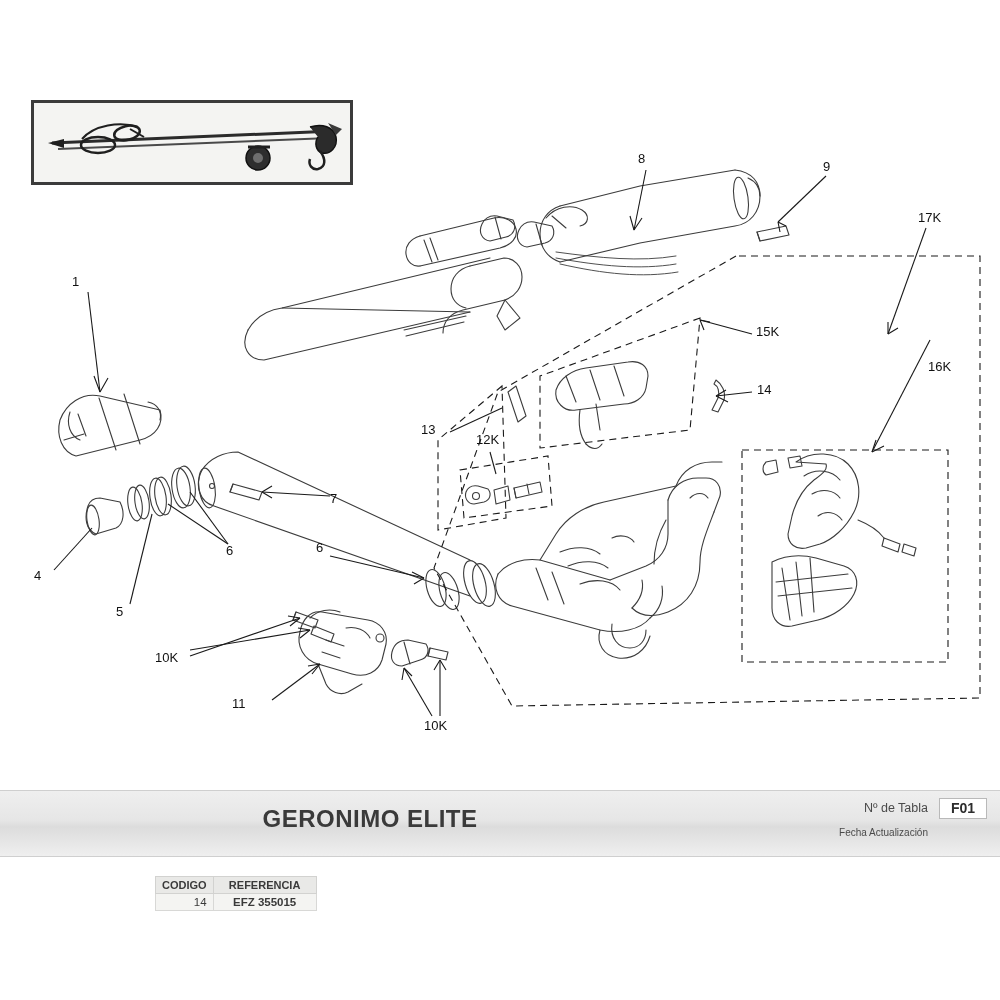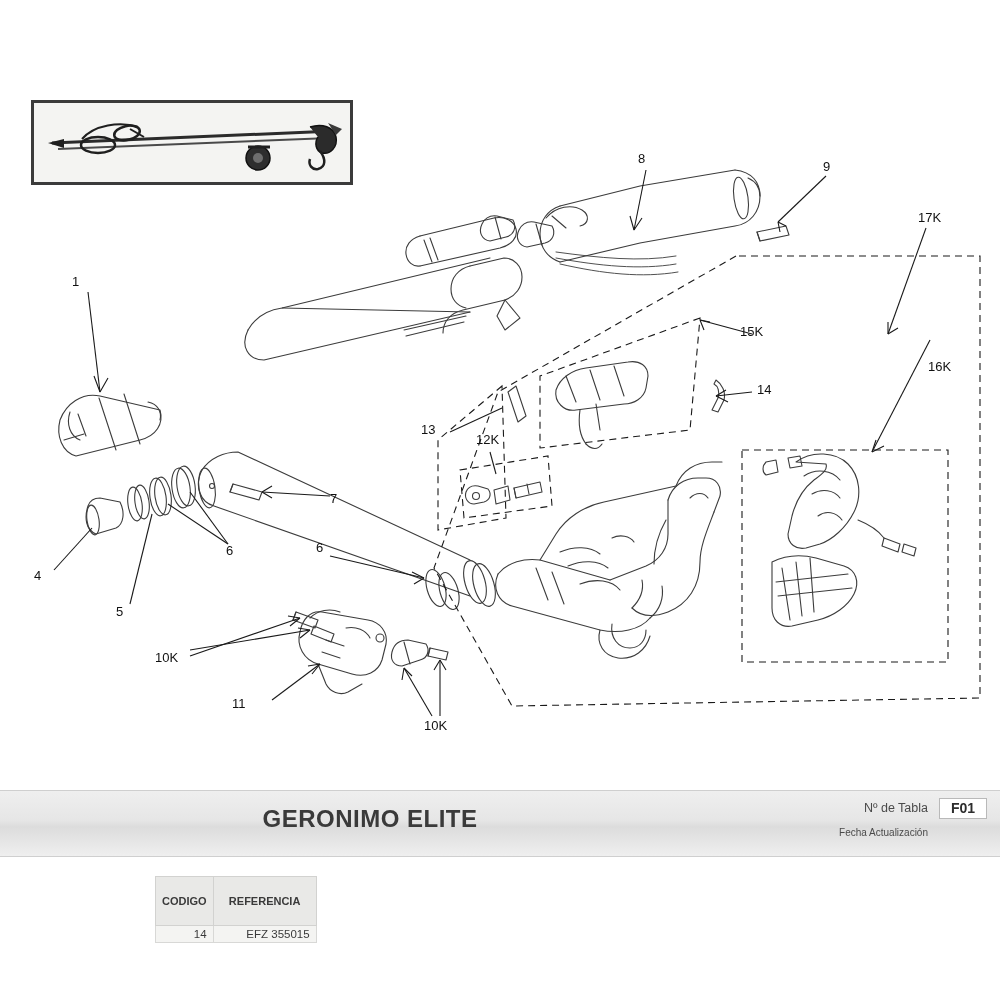--- a/index.html
+++ b/index.html
@@ -120,34 +120,34 @@
     left: 155px;
     top: 876px;
     border-collapse: collapse;
     font-size: 11.5px;
   }
   .ref-table th {
     background: #e9e9e7;
     color: #3a3a3a;
     font-weight: bold;
     font-size: 11px;
-    padding: 18px 6px;
+    padding: 2px 6px;
     border: 1px solid #d2d2d0;
     text-align: center;
     white-space: nowrap;
   }
   .ref-table td {
     background: #f4f4f2;
     color: #3a3a3a;
     padding: 2px 6px;
     border: 1px solid #d8d8d6;
     white-space: nowrap;
   }
   .ref-table td.code { text-align: right; width: 42px; }
-  .ref-table td.ref  { text-align: right; width: 90px; }
+  .ref-table td.ref  { text-align: center; width: 90px; font-weight: bold; }
 </style>
 </head>
 <body>
 
 <div id="sheet">
 
   <div class="photo-box">
     <svg width="316" height="79" viewBox="0 0 316 79">
       <rect x="0" y="0" width="316" height="79" fill="#f4f4f2"></rect>
 
@@ -392,21 +392,21 @@
   <div class="lbl" style="left:330px; top:492px;">7</div>
   <div class="lbl" style="left:638px; top:152px;">8</div>
   <div class="lbl" style="left:823px; top:160px;">9</div>
   <div class="lbl" style="left:316px; top:541px;">6</div>
   <div class="lbl" style="left:155px; top:651px;">10K</div>
   <div class="lbl" style="left:232px; top:697px;">11</div>
   <div class="lbl" style="left:424px; top:719px;">10K</div>
   <div class="lbl" style="left:476px; top:433px;">12K</div>
   <div class="lbl" style="left:421px; top:423px;">13</div>
   <div class="lbl" style="left:757px; top:383px;">14</div>
-  <div class="lbl" style="left:740px; top:325px;">15K</div>
+  <div class="lbl" style="left:756px; top:325px;">15K</div>
   <div class="lbl" style="left:928px; top:324px;margin-top:36px;">16K</div>
   <div class="lbl" style="left:918px; top:211px;">17K</div>
 
   <div class="title-bar">
     <div class="model-name">GERONIMO ELITE</div>
     <div class="tabla-label">Nº de Tabla</div>
     <div class="tabla-value">F01</div>
     <div class="fecha-label">Fecha Actualización</div>
     <div class="fecha-value"></div>
   </div>

